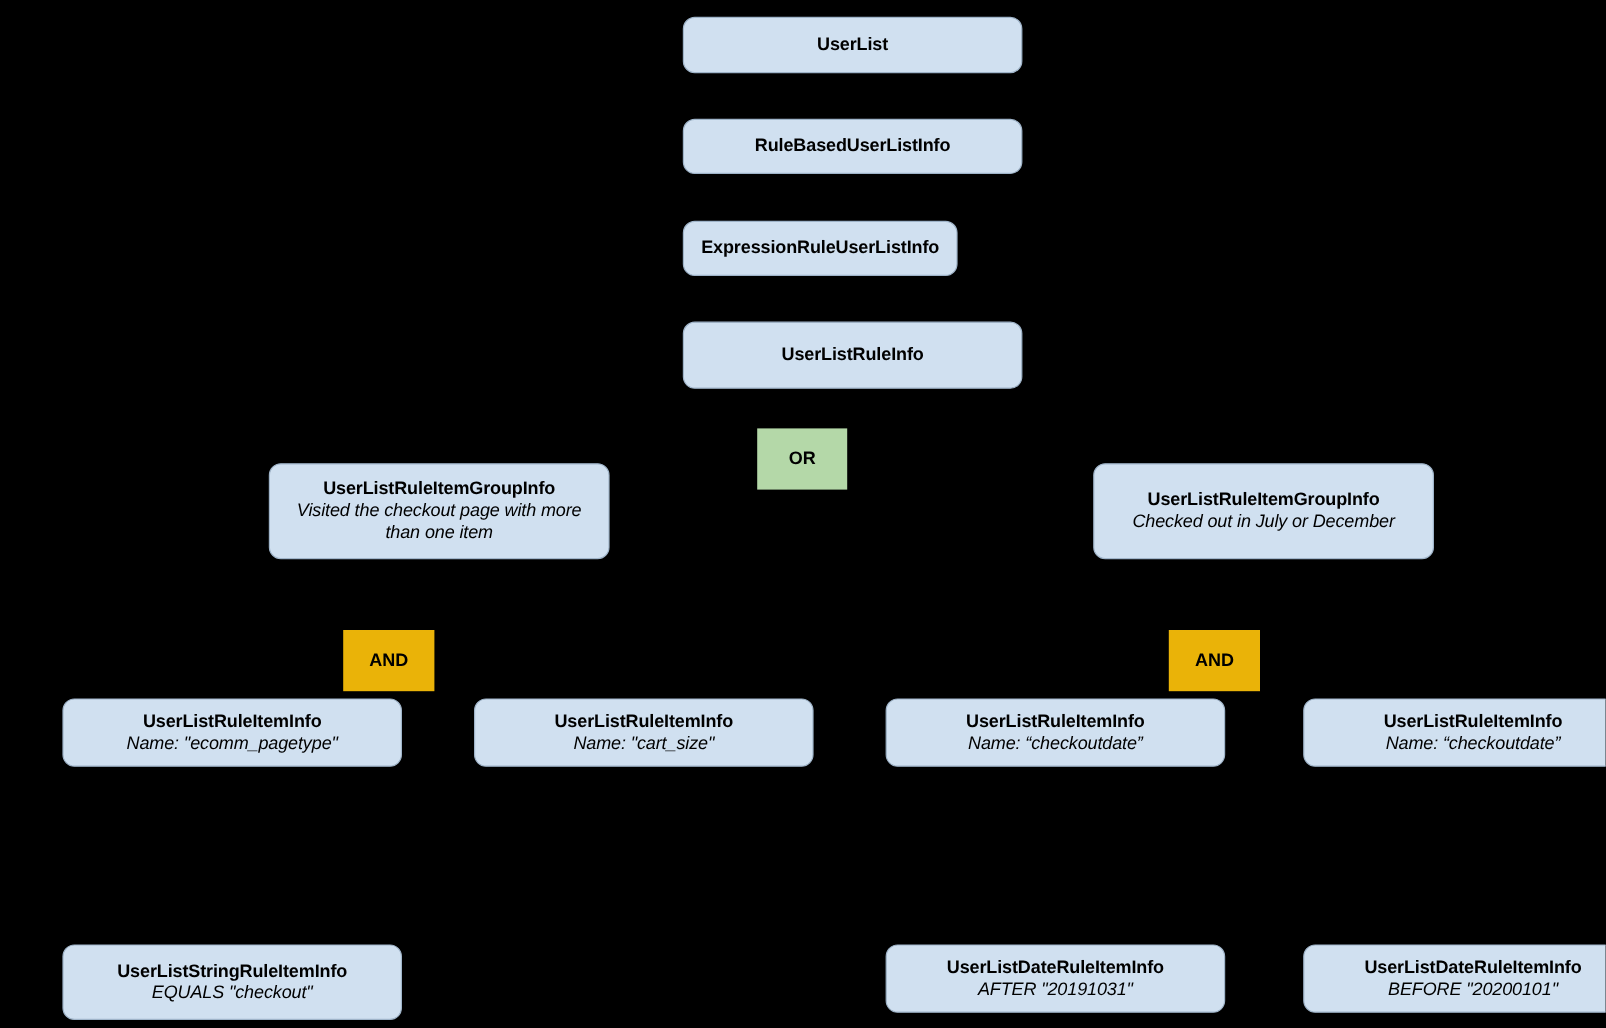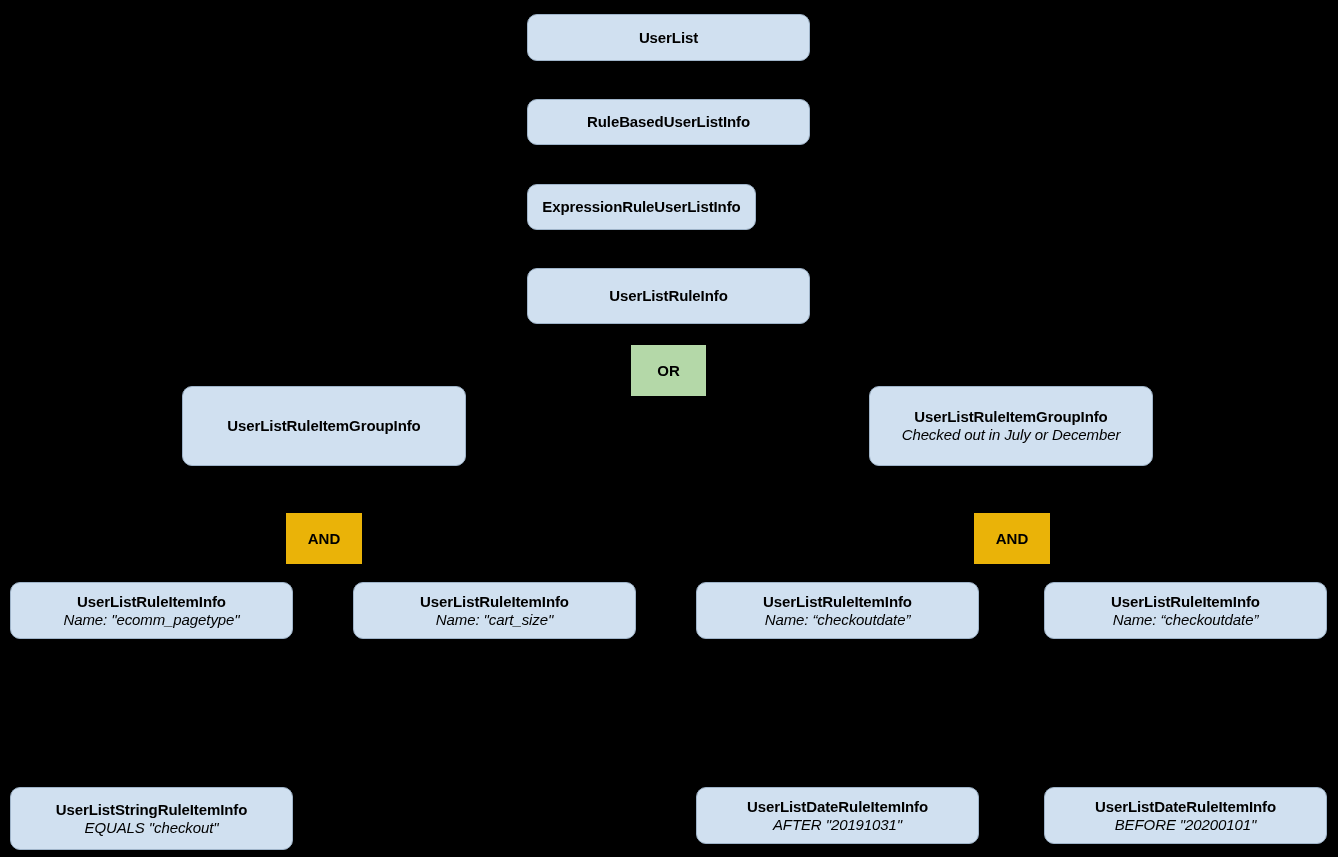--- a/index.html
+++ b/index.html
@@ -42,25 +42,27 @@
     justify-content: center;
     text-align: center;
     color: #000000;
     line-height: 1.18;
   }
 
   .node.class-node {
     background: #d0e0f0;
     border: 1px solid #9fb4c9;
     border-radius: 10px;
+    margin-left: 42px;
   }
 
   .node.op-node {
     border-radius: 0;
     border: 0;
+    margin-top: 12px;
   }
   .node.op-or  { background: #b4d8a8; }
   .node.op-and { background: #eab308; }
 
   .node-title {
     font-weight: bold;
     font-size: 15px;
     letter-spacing: -0.1px;
     white-space: nowrap;
   }
@@ -131,20 +133,21 @@
   <div class="node class-node" style="left:527px; top:268px; width:283px; height:56px;">
     <div class="node-title">UserListRuleInfo</div>
   </div>
 
   <div class="node op-node op-or" style="left:631px; top:345px; width:75px; height:51px;">
     <div class="op-label">OR</div>
   </div>
 
   <div class="node class-node" style="left:182px; top:386px; width:284px; height:80px;">
     <div class="node-title">UserListRuleItemGroupInfo</div>
+    <div class="node-sub">Visited the checkout page with more than one item</div>
   </div>
   <div class="arrow-notch" style="left:316px; top:374px;"></div>
 
   <div class="node class-node" style="left:869px; top:386px; width:284px; height:80px;">
     <div class="node-title">UserListRuleItemGroupInfo</div>
     <div class="node-sub">Checked out in July or December</div>
   </div>
   <div class="arrow-notch" style="left:983px; top:374px;"></div>
 
   <div class="node op-node op-and" style="left:286px; top:513px; width:76px; height:51px;">

